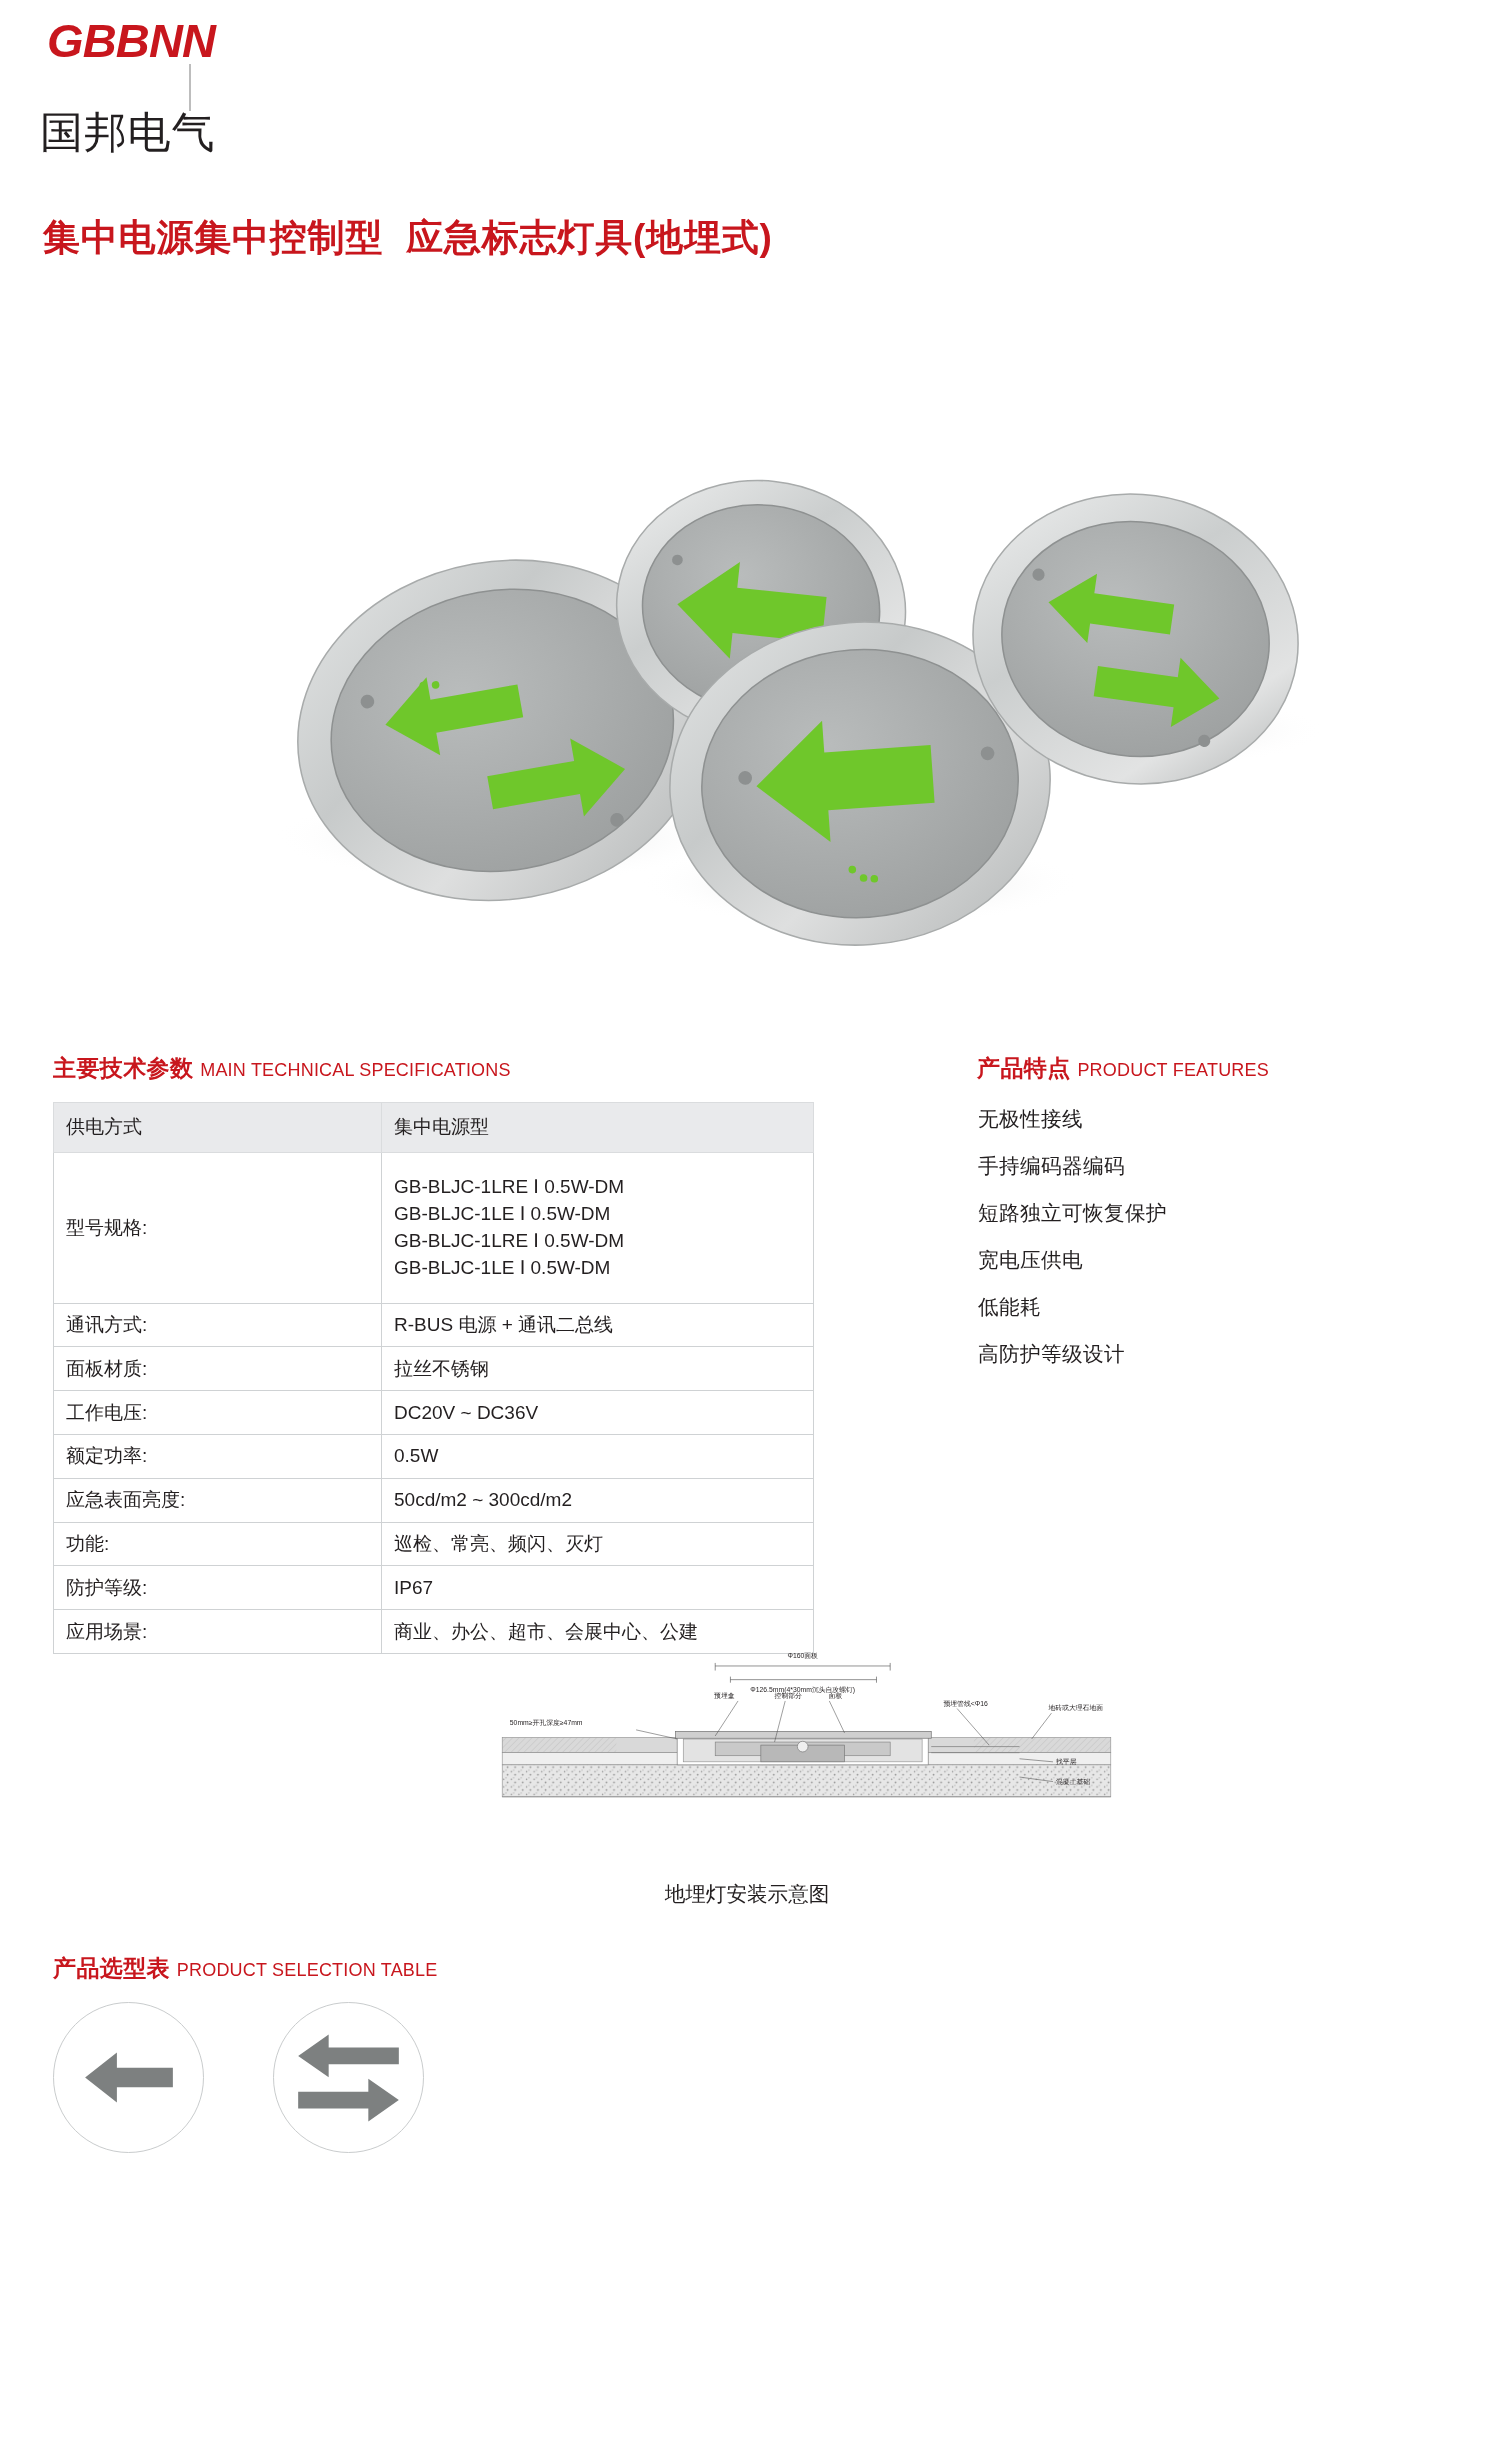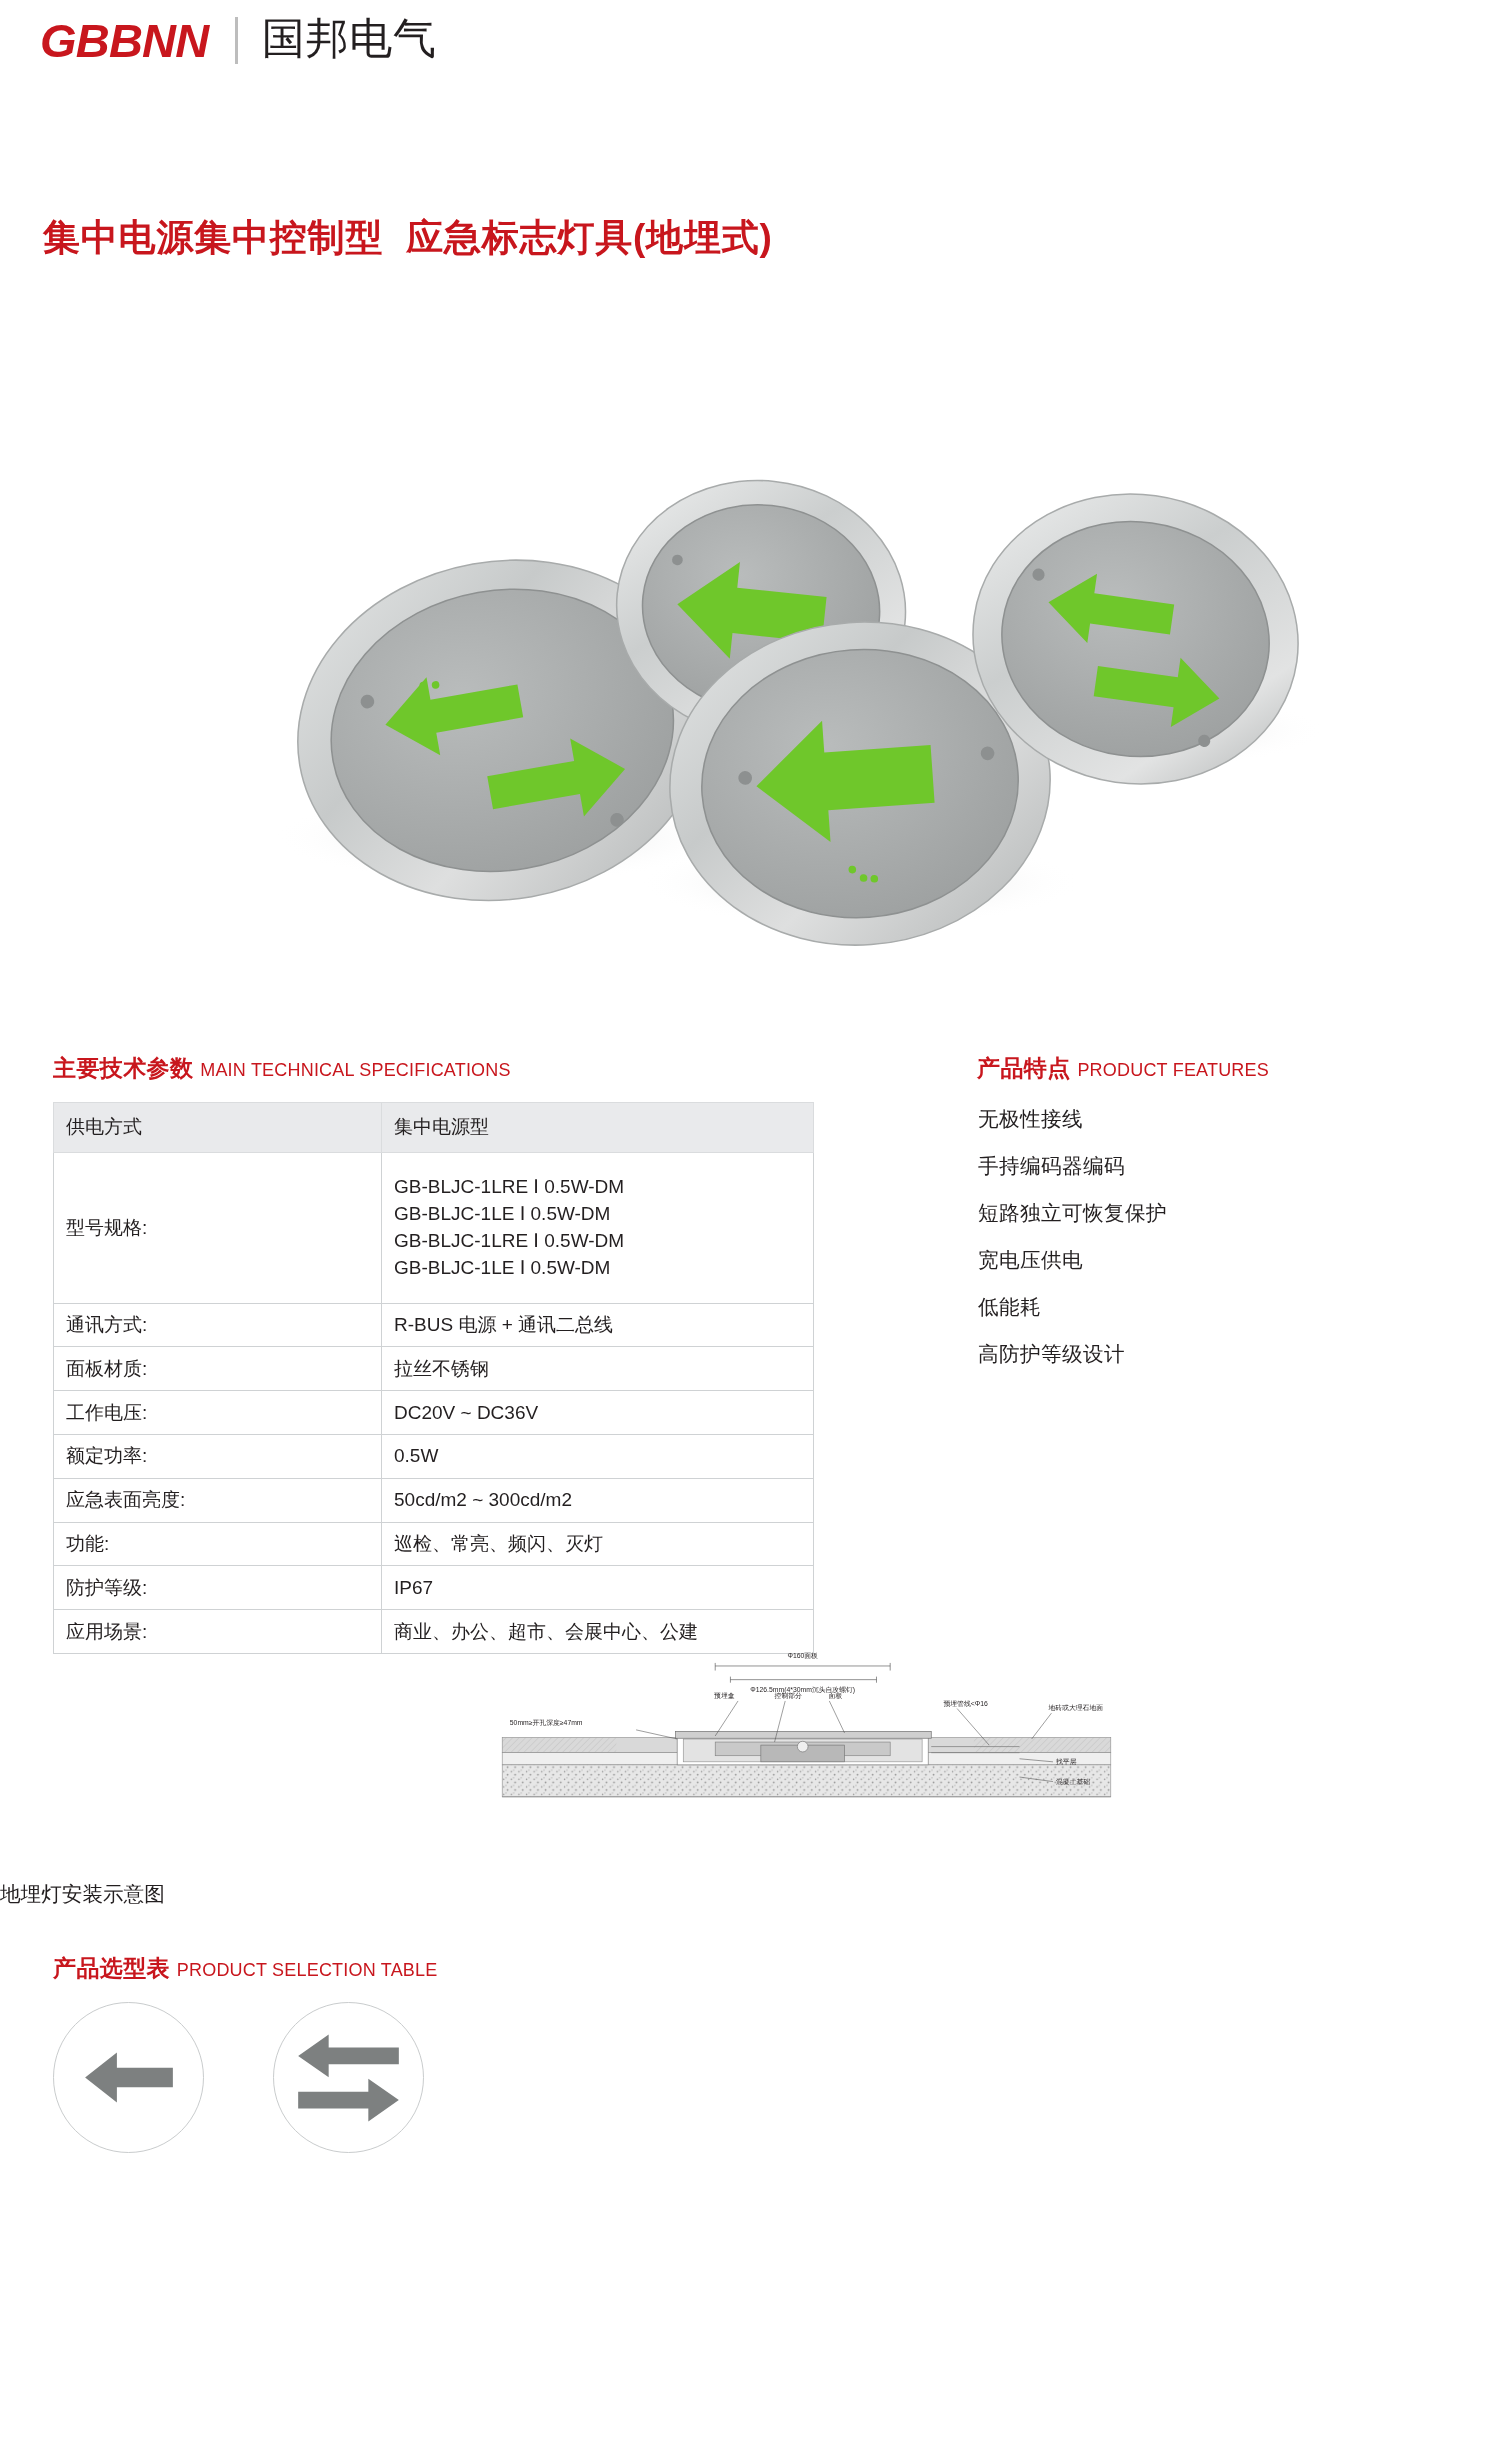--- a/index.html
+++ b/index.html
@@ -6,21 +6,21 @@
   body {
     width:1494px;
     background:#ffffff;
     font-family:"Liberation Sans", sans-serif;
     color:#231f20;
     -webkit-font-smoothing:antialiased;
   }
   .page { position:relative; width:1494px; min-height:2462px; box-sizing:border-box; }
 
   
-  .brand { position:absolute; left:40px; top:16.7px; display:flex; align-items:flex-start; }
+  .brand { position:absolute; left:40px; top:16.7px; display:flex; align-items:flex-end;flex-direction:column; }
   .brand-logo {
     font-size:47px; font-weight:bold; font-style:italic; letter-spacing:-0.8px;
     color:#c8161d; line-height:1; font-family:"Liberation Sans", sans-serif;
   }
   .brand-divider { width:2.3px; height:47px; background:#bdbdbd; margin:0 24px 0 27px; }
   .brand-name {
     font-size:43px; font-weight:normal; color:#231f20; line-height:1;
     letter-spacing:0.8px;
   }
 
@@ -56,21 +56,21 @@
   .spec-table td.value { }
   .spec-table td.multi { line-height:1.42; padding:21px 12px; }
 
   
   .features { position:absolute; left:978px; top:1105px; font-size:20.6px; }
   .features div { margin-bottom:19px; letter-spacing:0.4px; }
 
   
   .diagram { position:absolute; left:487px; top:1640px; width:639px; height:198px; }
   .diagram-caption {
-    position:absolute; left:0; top:1880px; width:1494px; 
+    position:absolute; left:0; top:1880px; width:1494px; text-align:center;
     font-size:20.6px; color:#231f20;
   }
 
   
   .sel-icons { position:absolute; left:53px; top:2002px; display:flex; gap:69px; }
   .sel-icon {
     width:151px; height:151px; border-radius:50%; border:0.8px solid #c9cccd;
     display:flex; align-items:center; justify-content:center; box-sizing:border-box;
   }
 </style>

